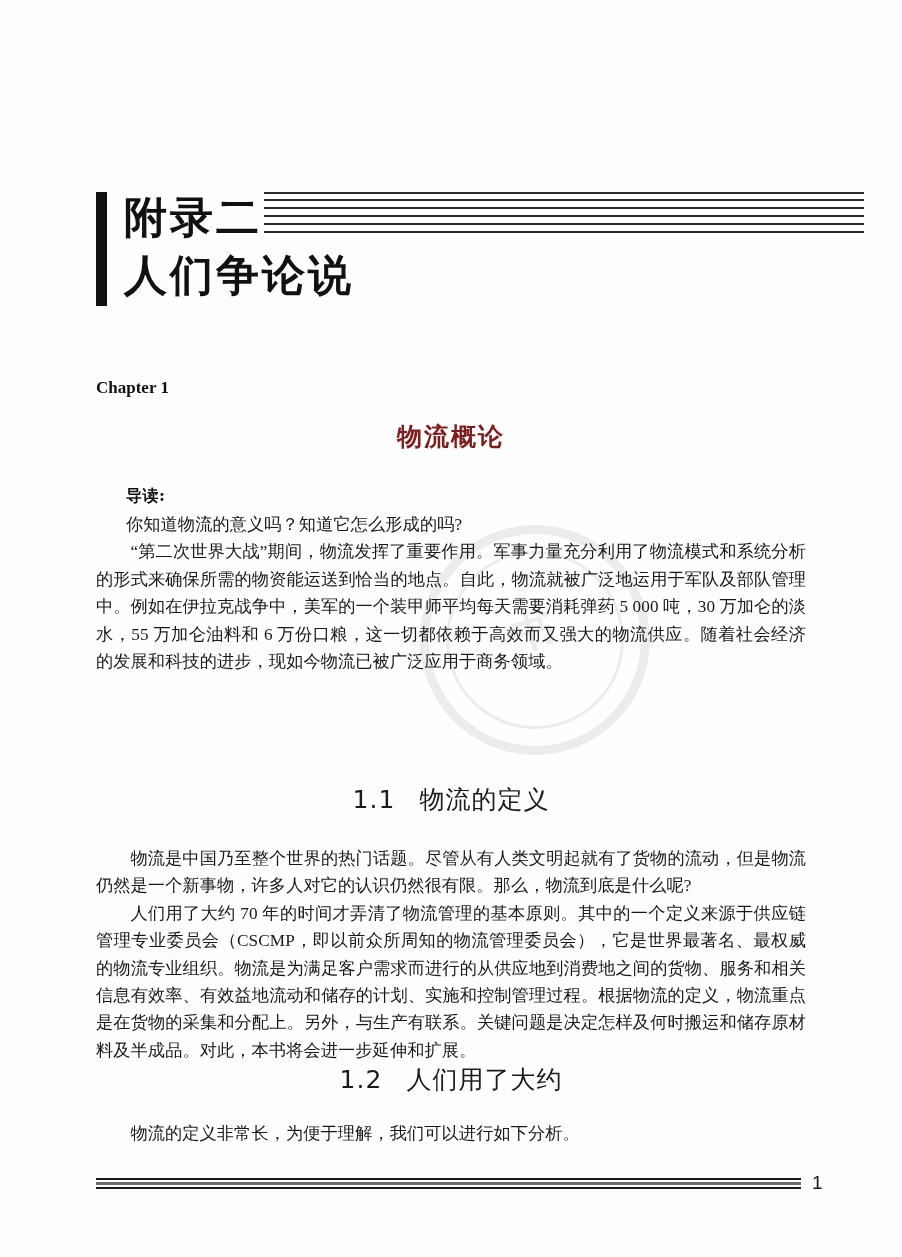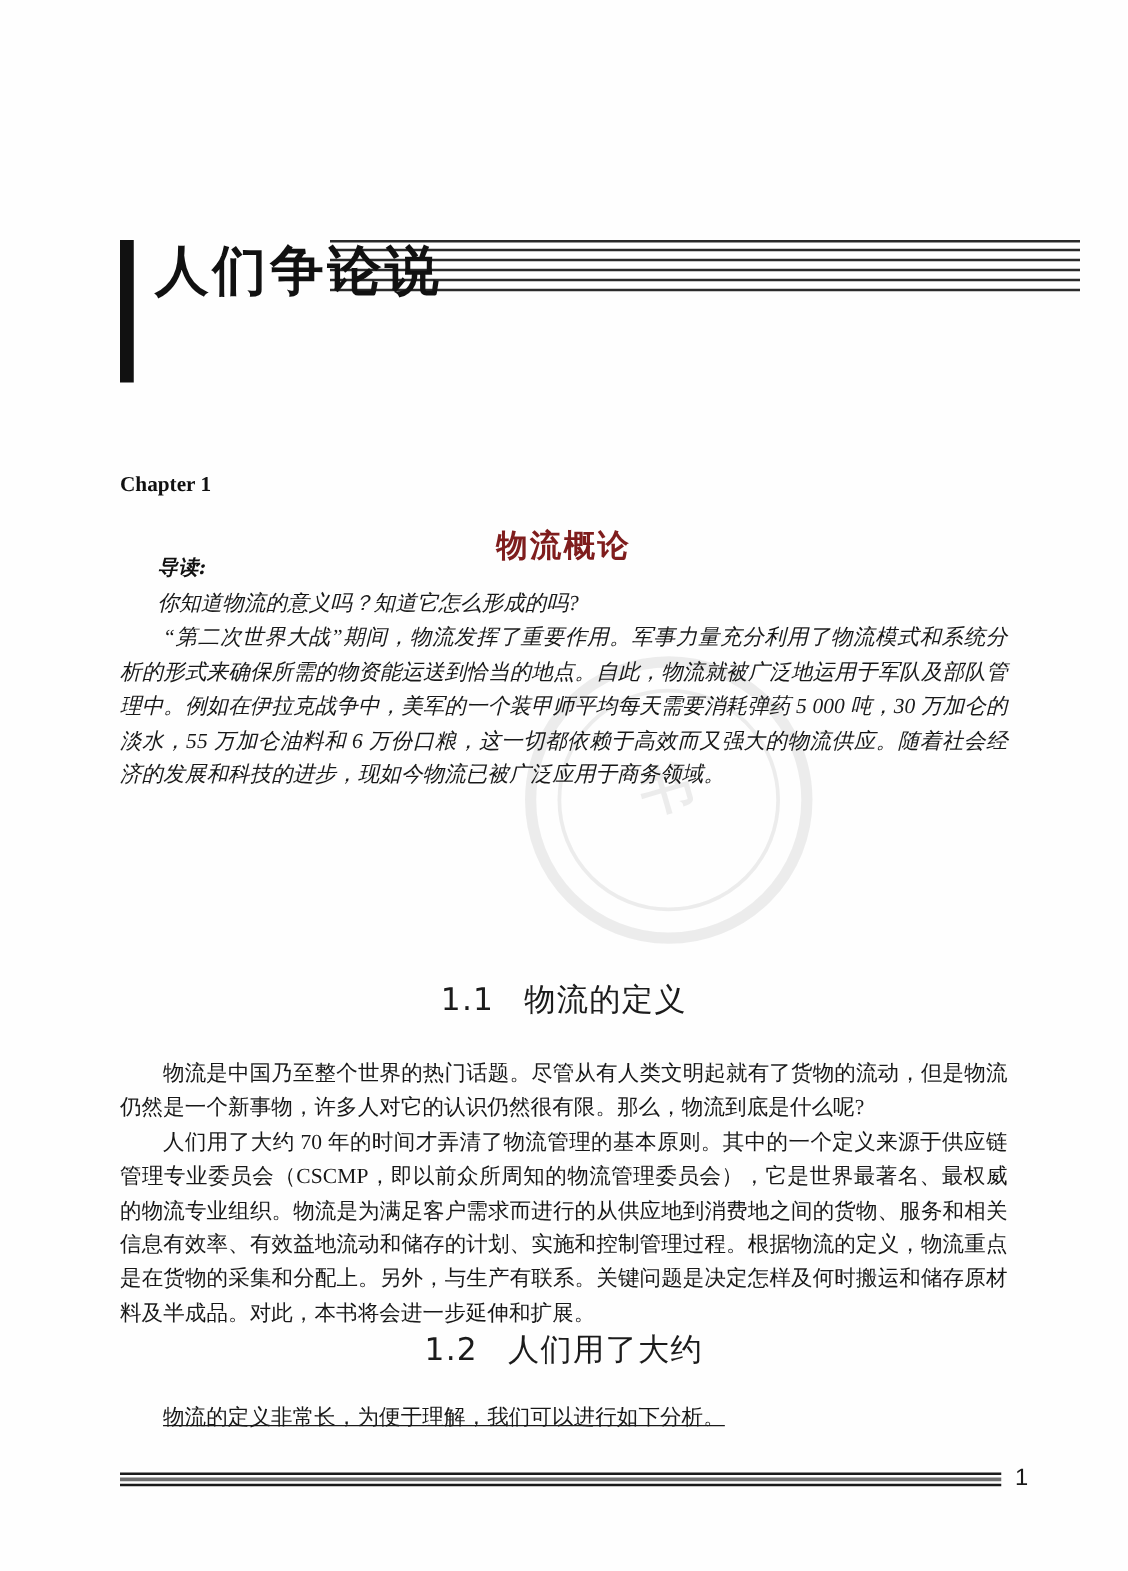--- a/index.html
+++ b/index.html
@@ -147,24 +147,23 @@
     font-size: 25px;
     letter-spacing: 2px;
     color: #7f1d1d;
     z-index: 10;
   }
 
   
   .body-area {
     position: absolute;
     left: 96px;
-    top: 444px;
-    width: 710px;
-    z-index: 10;
-    font-style: italic;
+    top: 486px;
+    width: 710px;
+    z-index: 10;
   }
 
   .guide-label {
     font-family: "DejaVu Serif", "Liberation Serif", serif;
     font-weight: bold;
     font-size: 16px;
     color: #111111;
     margin-left: 30px;
     margin-bottom: 4px;
     letter-spacing: 0.5px;
@@ -230,21 +229,20 @@
     top: 1063px;
     width: 710px;
     z-index: 10;
   }
   .sec-1-2-body {
     position: absolute;
     left: 96px;
     top: 1120px;
     width: 710px;
     z-index: 10;
-    text-decoration: underline;
   }
 
   
   .footer {
     position: absolute;
     left: 0;
     top: 1178px;
     width: 902px;
     height: 40px;
     z-index: 10;
@@ -292,20 +290,21 @@
     <div class="title-rules">
       <div class="rule r0"></div>
       <div class="rule r1"></div>
       <div class="rule r2"></div>
       <div class="rule r3"></div>
       <div class="rule r4"></div>
       <div class="rule r5"></div>
     </div>
 
     <div class="title-words">
+      <div class="title-line">附录二</div>
       <div class="title-line">人们争论说</div>
     </div>
   </div>
 
   <div class="chapter-label">Chapter 1</div>
 
   <div class="chapter-heading">物流概论</div>
 
   <div class="body-area">
     <div class="guide-label">导读:</div>

